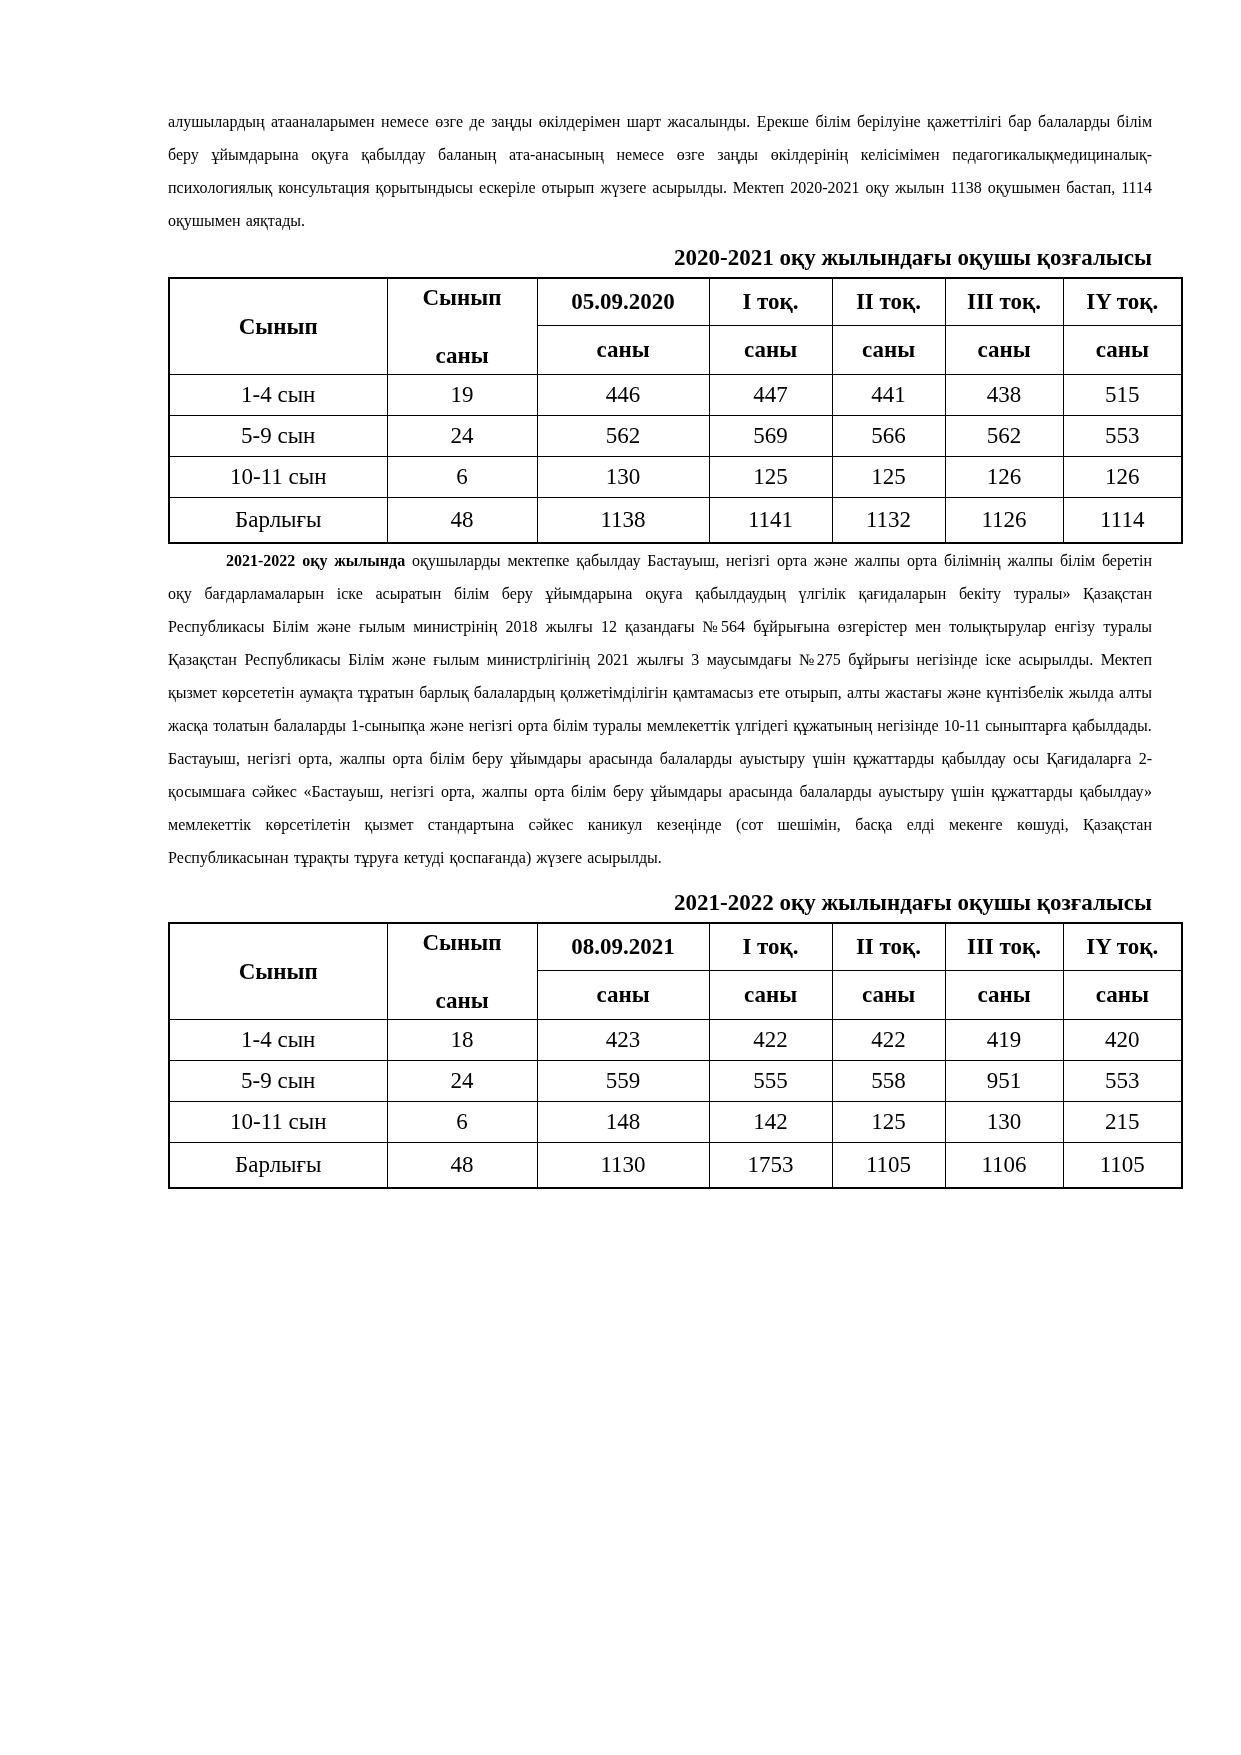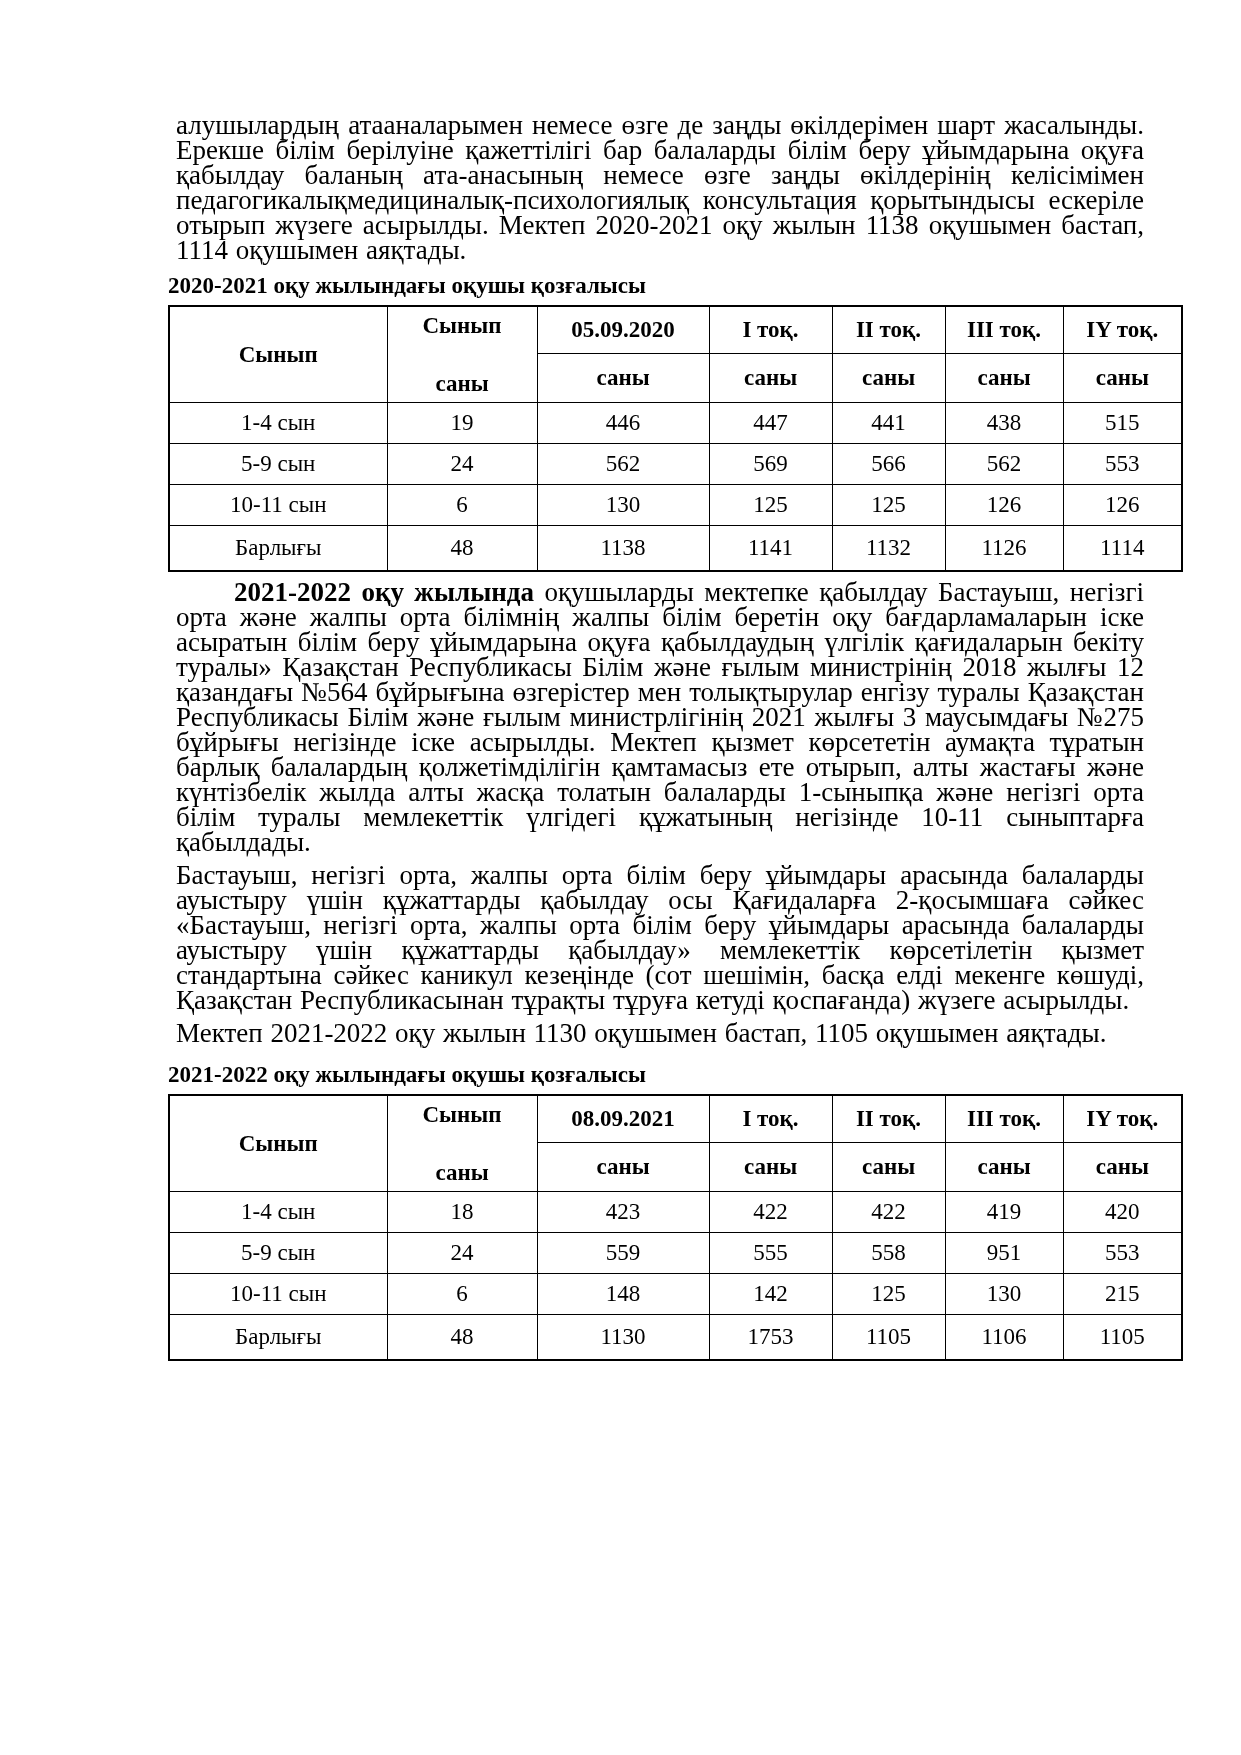--- a/index.html
+++ b/index.html
@@ -5,29 +5,29 @@
   html, body { margin:0; padding:0; background:#ffffff; }
   body {
     width:1241px; min-height:1755px;
     font-family:"Liberation Serif", serif;
     color:#000;
     box-sizing:border-box;
   }
   .page { padding:105px 60px 40px 168px; box-sizing:border-box; }
   .textblock { width:984px; }
   p.body-par {
-    font-size:27px; line-height:25px; text-align:justify;
-    margin:8px; word-spacing:1px;
+    font-size:16px; line-height:33px; text-align:justify;
+    margin:0; word-spacing:1px;
   }
   p.par-indent { text-indent:58px; }
   .bold { font-weight:bold; }
   .mt-large { margin-top:48px; }
   .mt-small { margin-top:6px; }
   .tbl-title {
-    font-size:23px; font-weight:bold; text-align:left;
+    font-size:23px; font-weight:bold; text-align:right;
     width:984px; margin:6px 0 4px 0; line-height:30px;
   }
   table.mv {
     border-collapse:collapse; table-layout:fixed;
     width:1013px; border:2px solid #000;
     margin-top:2px;
   }
   table.mv td {
     border:1px solid #000; text-align:center;
     font-size:23px; padding:2px 4px; vertical-align:middle;
@@ -123,21 +123,20 @@
   </table>
 
   <div class="textblock">
 
     <p class="body-par par-indent mt-large">
       <span class="bold">2021-2022 оқу жылында</span><span> оқушыларды мектепке қабылдау Бастауыш, негізгі орта және жалпы орта білімнің жалпы білім беретін оқу бағдарламаларын іске асыратын білім беру ұйымдарына оқуға қабылдаудың үлгілік қағидаларын бекіту туралы» Қазақстан Республикасы Білім және ғылым министрінің 2018 жылғы 12 қазандағы №564 бұйрығына өзгерістер мен толықтырулар енгізу туралы Қазақстан Республикасы Білім және ғылым министрлігінің 2021 жылғы 3 маусымдағы №275 бұйрығы негізінде іске асырылды. Мектеп қызмет көрсететін аумақта тұратын барлық балалардың қолжетімділігін қамтамасыз ете отырып, алты жастағы және күнтізбелік жылда алты жасқа толатын балаларды 1-сыныпқа және  негізгі орта білім туралы мемлекеттік үлгідегі құжатының негізінде 10-11 сыныптарға қабылдады.</span>
     </p>
 
     <p class="body-par mt-small">Бастауыш, негізгі орта, жалпы орта білім беру ұйымдары арасында балаларды ауыстыру үшін құжаттарды қабылдау осы Қағидаларға 2-қосымшаға сәйкес «Бастауыш, негізгі орта, жалпы орта білім беру ұйымдары арасында балаларды ауыстыру үшін құжаттарды қабылдау» мемлекеттік көрсетілетін қызмет стандартына сәйкес каникул кезеңінде (сот шешімін, басқа елді мекенге көшуді, Қазақстан Республикасынан тұрақты тұруға кетуді қоспағанда) жүзеге асырылды.</p>
 
-    <p class="body-par mt-small">Мектеп 2021-2022 оқу жылын 1130 оқушымен бастап, 1105  оқушымен аяқтады.</p>
 
     <div class="tbl-title" style="margin-top:14px;">2021-2022 оқу жылындағы оқушы қозғалысы</div>
   </div>
 
   <table class="mv">
     <colgroup>
       <col style="width:218px">
         <col style="width:150px">
         <col style="width:172px">
       <col style="width:123px">

